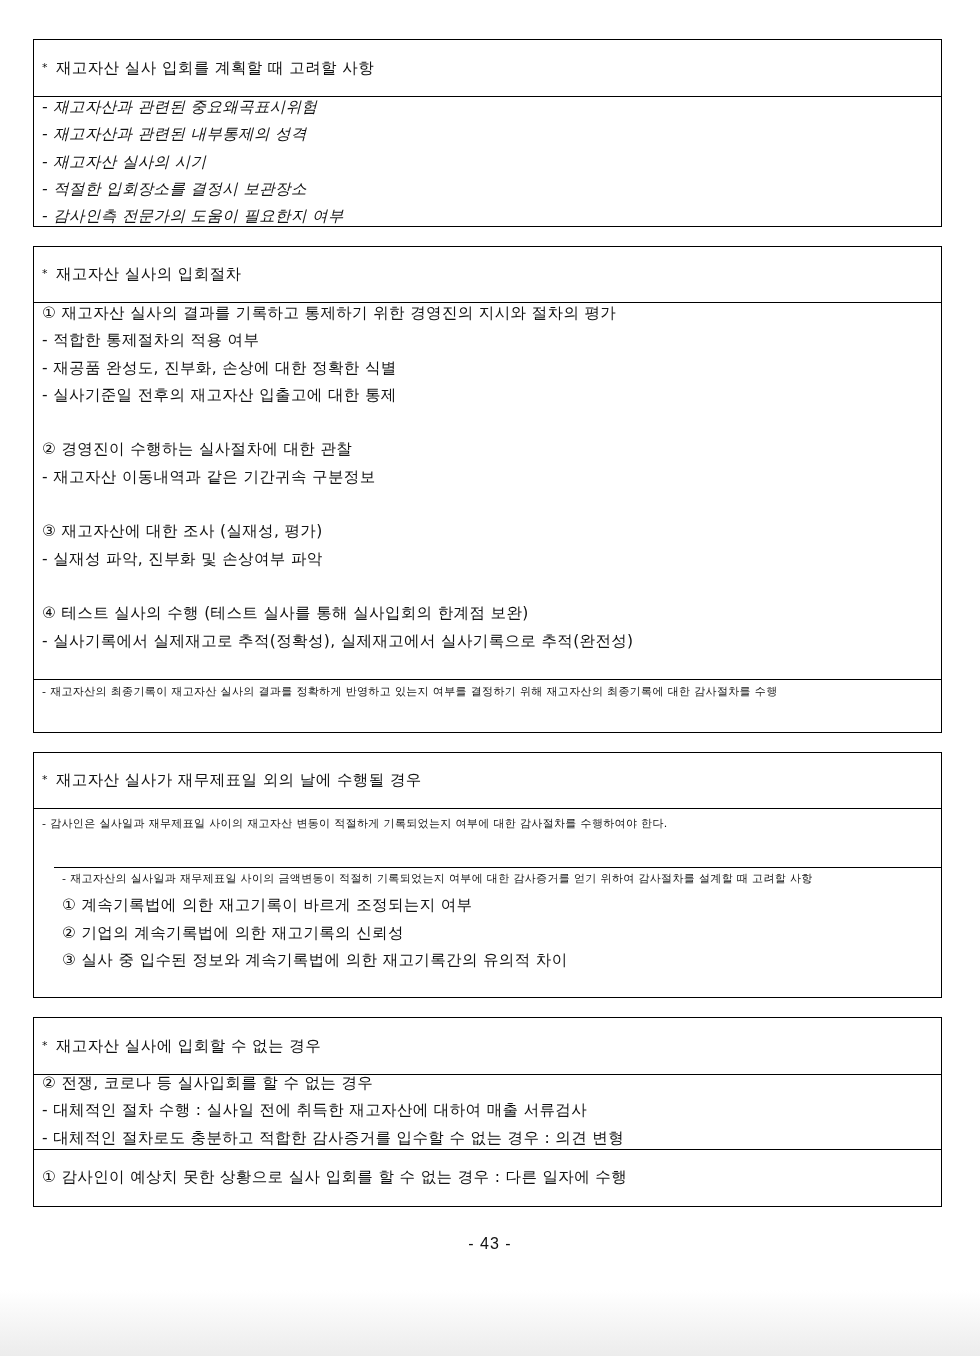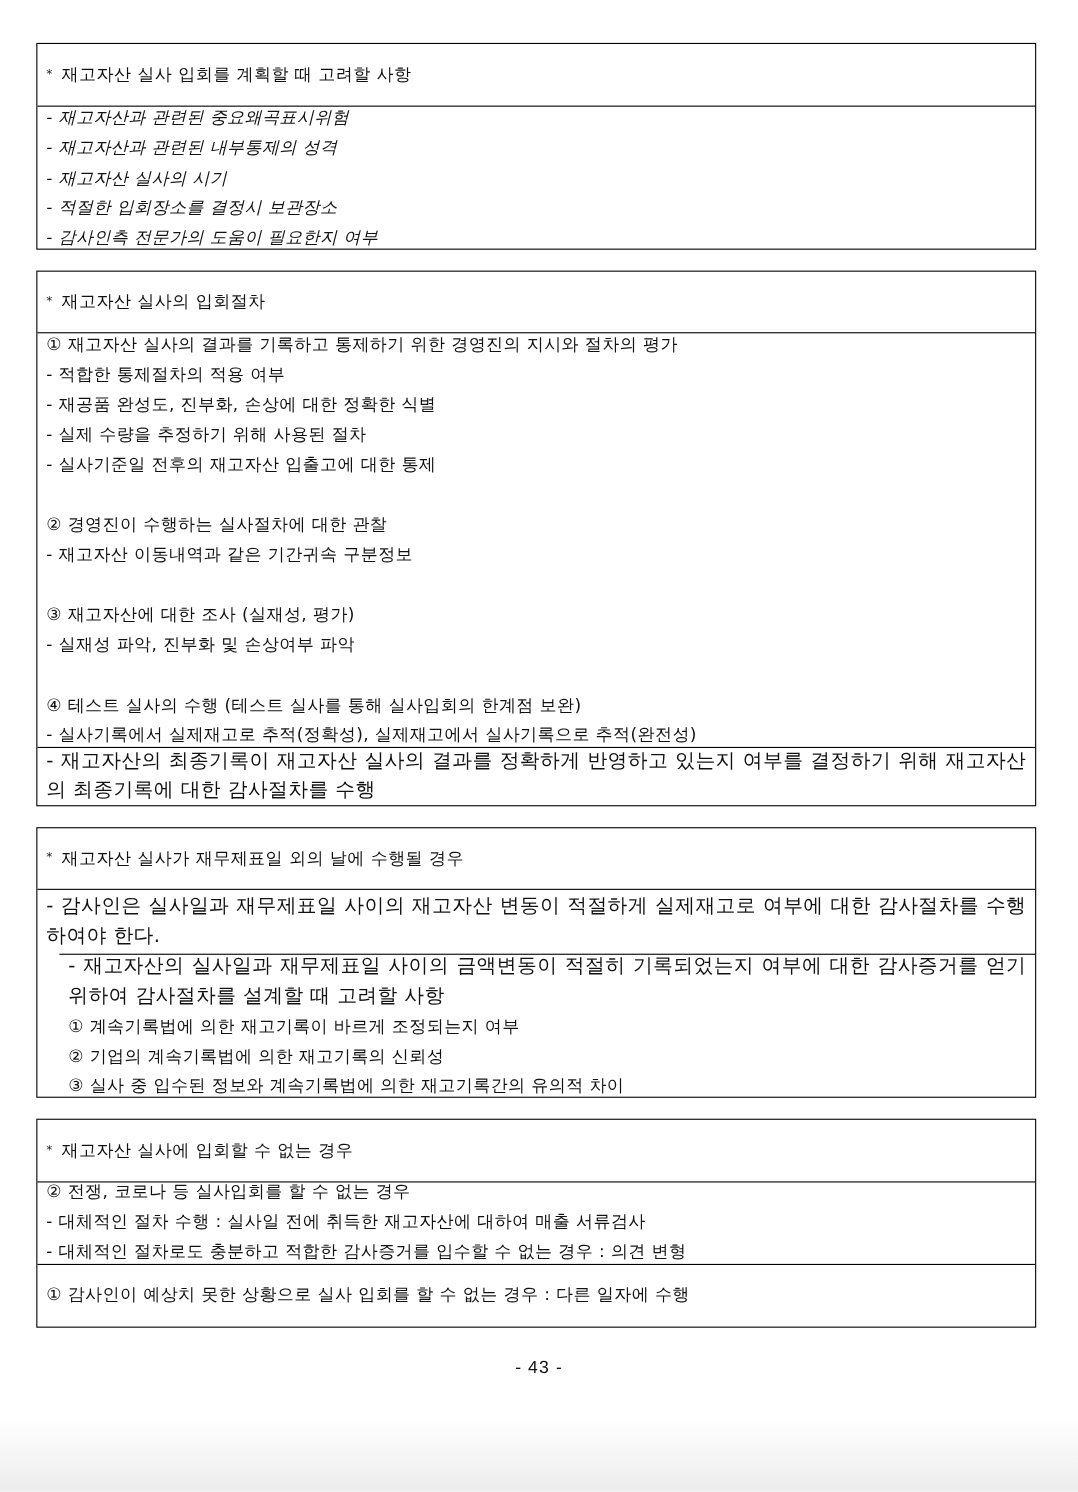--- a/index.html
+++ b/index.html
@@ -21,21 +21,21 @@
     padding-left: 8px; font-size: 15.5px; letter-spacing: 0.4px;
   }
   .hdr .star { font-size: 11px; margin-right: 8px; position: relative; top: -1px; }
   .body { padding: 0 8px; }
   .line {
     font-size: 15.5px; line-height: 27.3px; height: 27.3px;
     white-space: nowrap; letter-spacing: 0.35px;
   }
   .line.blank { height: 27.3px; }
   .wrap {
-    font-size: 18px; line-height: 27.3px; letter-spacing: 0.35px;
+    font-size: 11px; line-height: 27.3px; letter-spacing: 0.35px;
     text-align: justify; text-align-last: left;
   }
   .vc { display: flex; align-items: center; }
   .pagenum {
     position: absolute; left: 0; width: 980px; top: 1235px;
     text-align: center; font-size: 16px; letter-spacing: 1px;
     font-family: "Liberation Sans", sans-serif;
   }
 </style>
 </head>
@@ -57,21 +57,20 @@
 
 <div class="box" style="top:246px; height:487px;">
   <div class="row hdr" style="height:55px;">
     <span class="star">*</span>
     <span>재고자산 실사의 입회절차</span>
   </div>
   <div class="row body" style="height:377px;">
     <div class="line" style="margin-top:-3px;">① 재고자산 실사의 결과를 기록하고 통제하기 위한 경영진의 지시와 절차의 평가</div>
     <div class="line">- 적합한 통제절차의 적용 여부</div>
     <div class="line">- 재공품 완성도, 진부화, 손상에 대한 정확한 식별</div>
-    <div class="line">- 실제 수량을 추정하기 위해 사용된 절차</div>
     <div class="line">- 실사기준일 전후의 재고자산 입출고에 대한 통제</div>
     <div class="line blank"></div>
     <div class="line">② 경영진이 수행하는 실사절차에 대한 관찰</div>
     <div class="line">- 재고자산 이동내역과 같은 기간귀속 구분정보</div>
     <div class="line blank"></div>
     <div class="line">③ 재고자산에 대한 조사 (실재성, 평가)</div>
     <div class="line">- 실재성 파악, 진부화 및 손상여부 파악</div>
     <div class="line blank"></div>
     <div class="line">④ 테스트 실사의 수행 (테스트 실사를 통해 실사입회의 한계점 보완)</div>
     <div class="line">- 실사기록에서 실제재고로 추적(정확성), 실제재고에서 실사기록으로 추적(완전성)</div>
@@ -80,21 +79,21 @@
     <div class="wrap" style="margin-top:-2px;">- 재고자산의 최종기록이 재고자산 실사의 결과를 정확하게 반영하고 있는지 여부를 결정하기 위해 재고자산의 최종기록에 대한 감사절차를 수행</div>
   </div>
 </div>
 
 <div class="box" style="top:752px; height:246px;">
   <div class="row hdr" style="height:55px;">
     <span class="star">*</span>
     <span>재고자산 실사가 재무제표일 외의 날에 수행될 경우</span>
   </div>
   <div class="row body" style="height:59px;">
-    <div class="wrap" style="margin-top:1px;">- 감사인은 실사일과 재무제표일 사이의 재고자산 변동이 적절하게 실제재고로 여부에 대한 감사절차를 수행하여야 한다.</div>
+    <div class="wrap" style="margin-top:1px;">- 감사인은 실사일과 재무제표일 사이의 재고자산 변동이 적절하게 기록되었는지 여부에 대한 감사절차를 수행하여야 한다.</div>
   </div>
   <div class="row body" style="height:130px;margin-left:20px;">
     <div class="wrap" style="margin-top:-3px;">- 재고자산의 실사일과 재무제표일 사이의 금액변동이 적절히 기록되었는지 여부에 대한 감사증거를 얻기 위하여 감사절차를 설계할 때 고려할 사항</div>
     <div class="line">① 계속기록법에 의한 재고기록이 바르게 조정되는지 여부</div>
     <div class="line">② 기업의 계속기록법에 의한 재고기록의 신뢰성</div>
     <div class="line">③ 실사 중 입수된 정보와 계속기록법에 의한 재고기록간의 유의적 차이</div>
   </div>
 </div>
 
 <div class="box" style="top:1017px; height:190px;">

